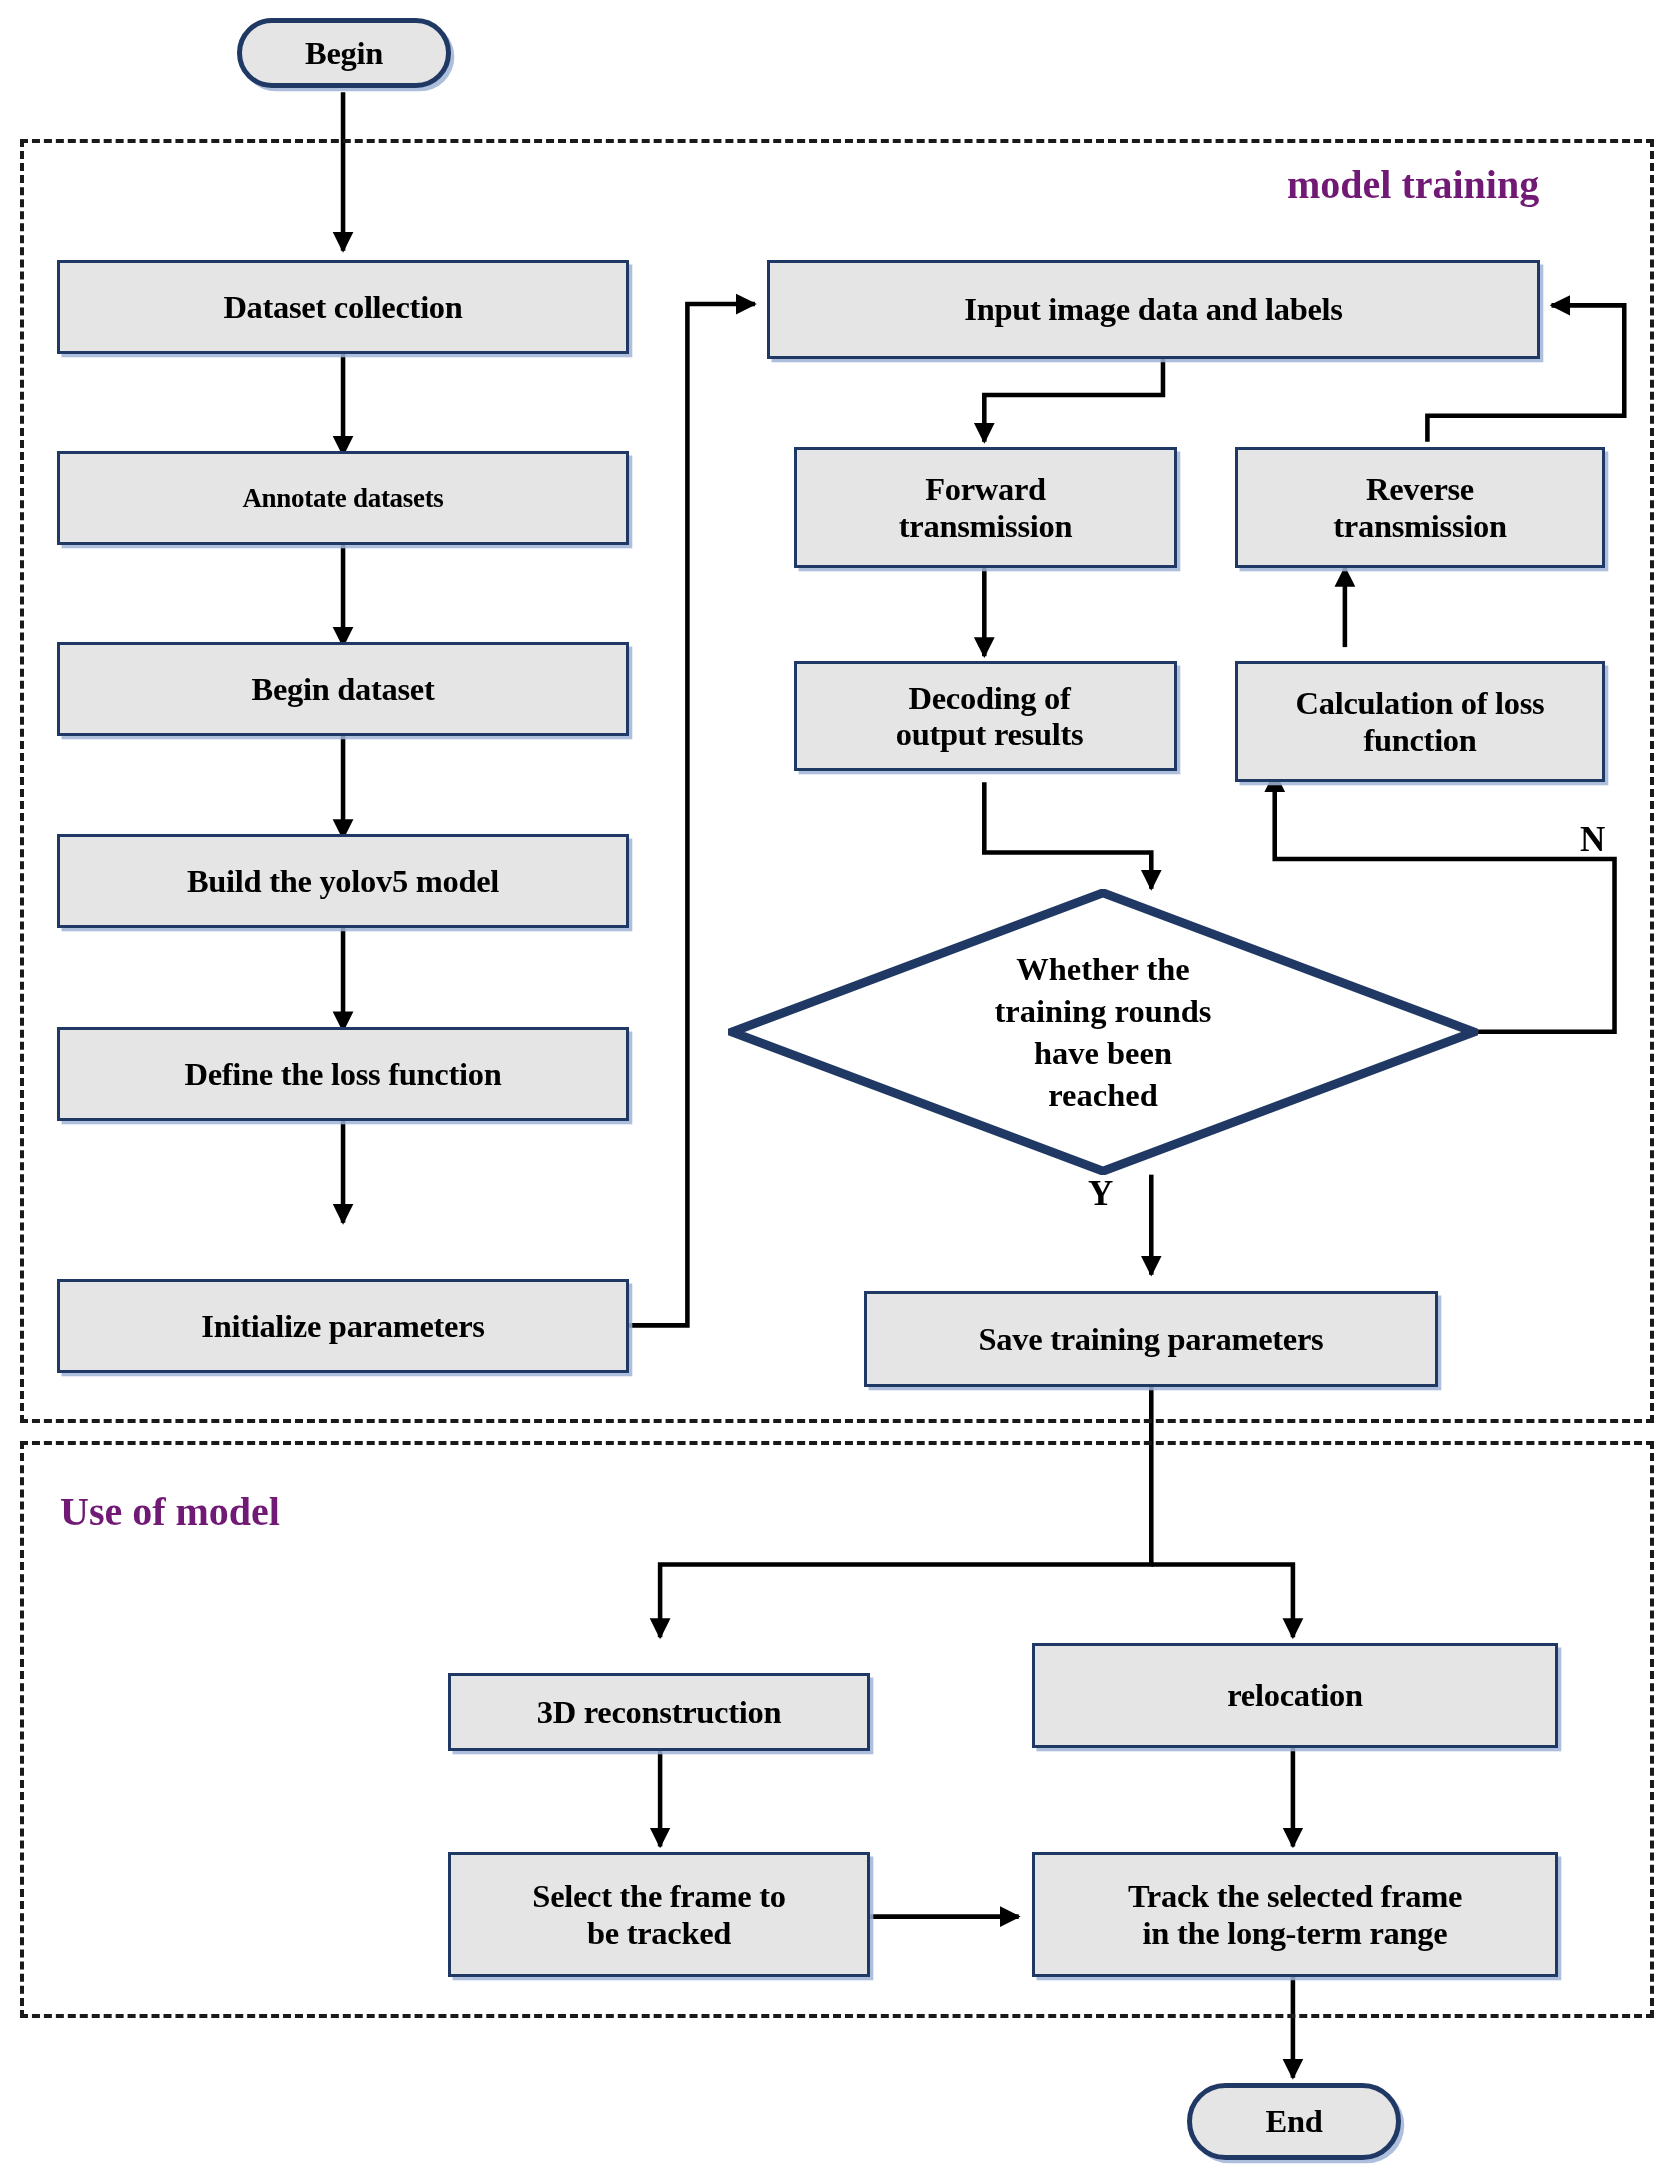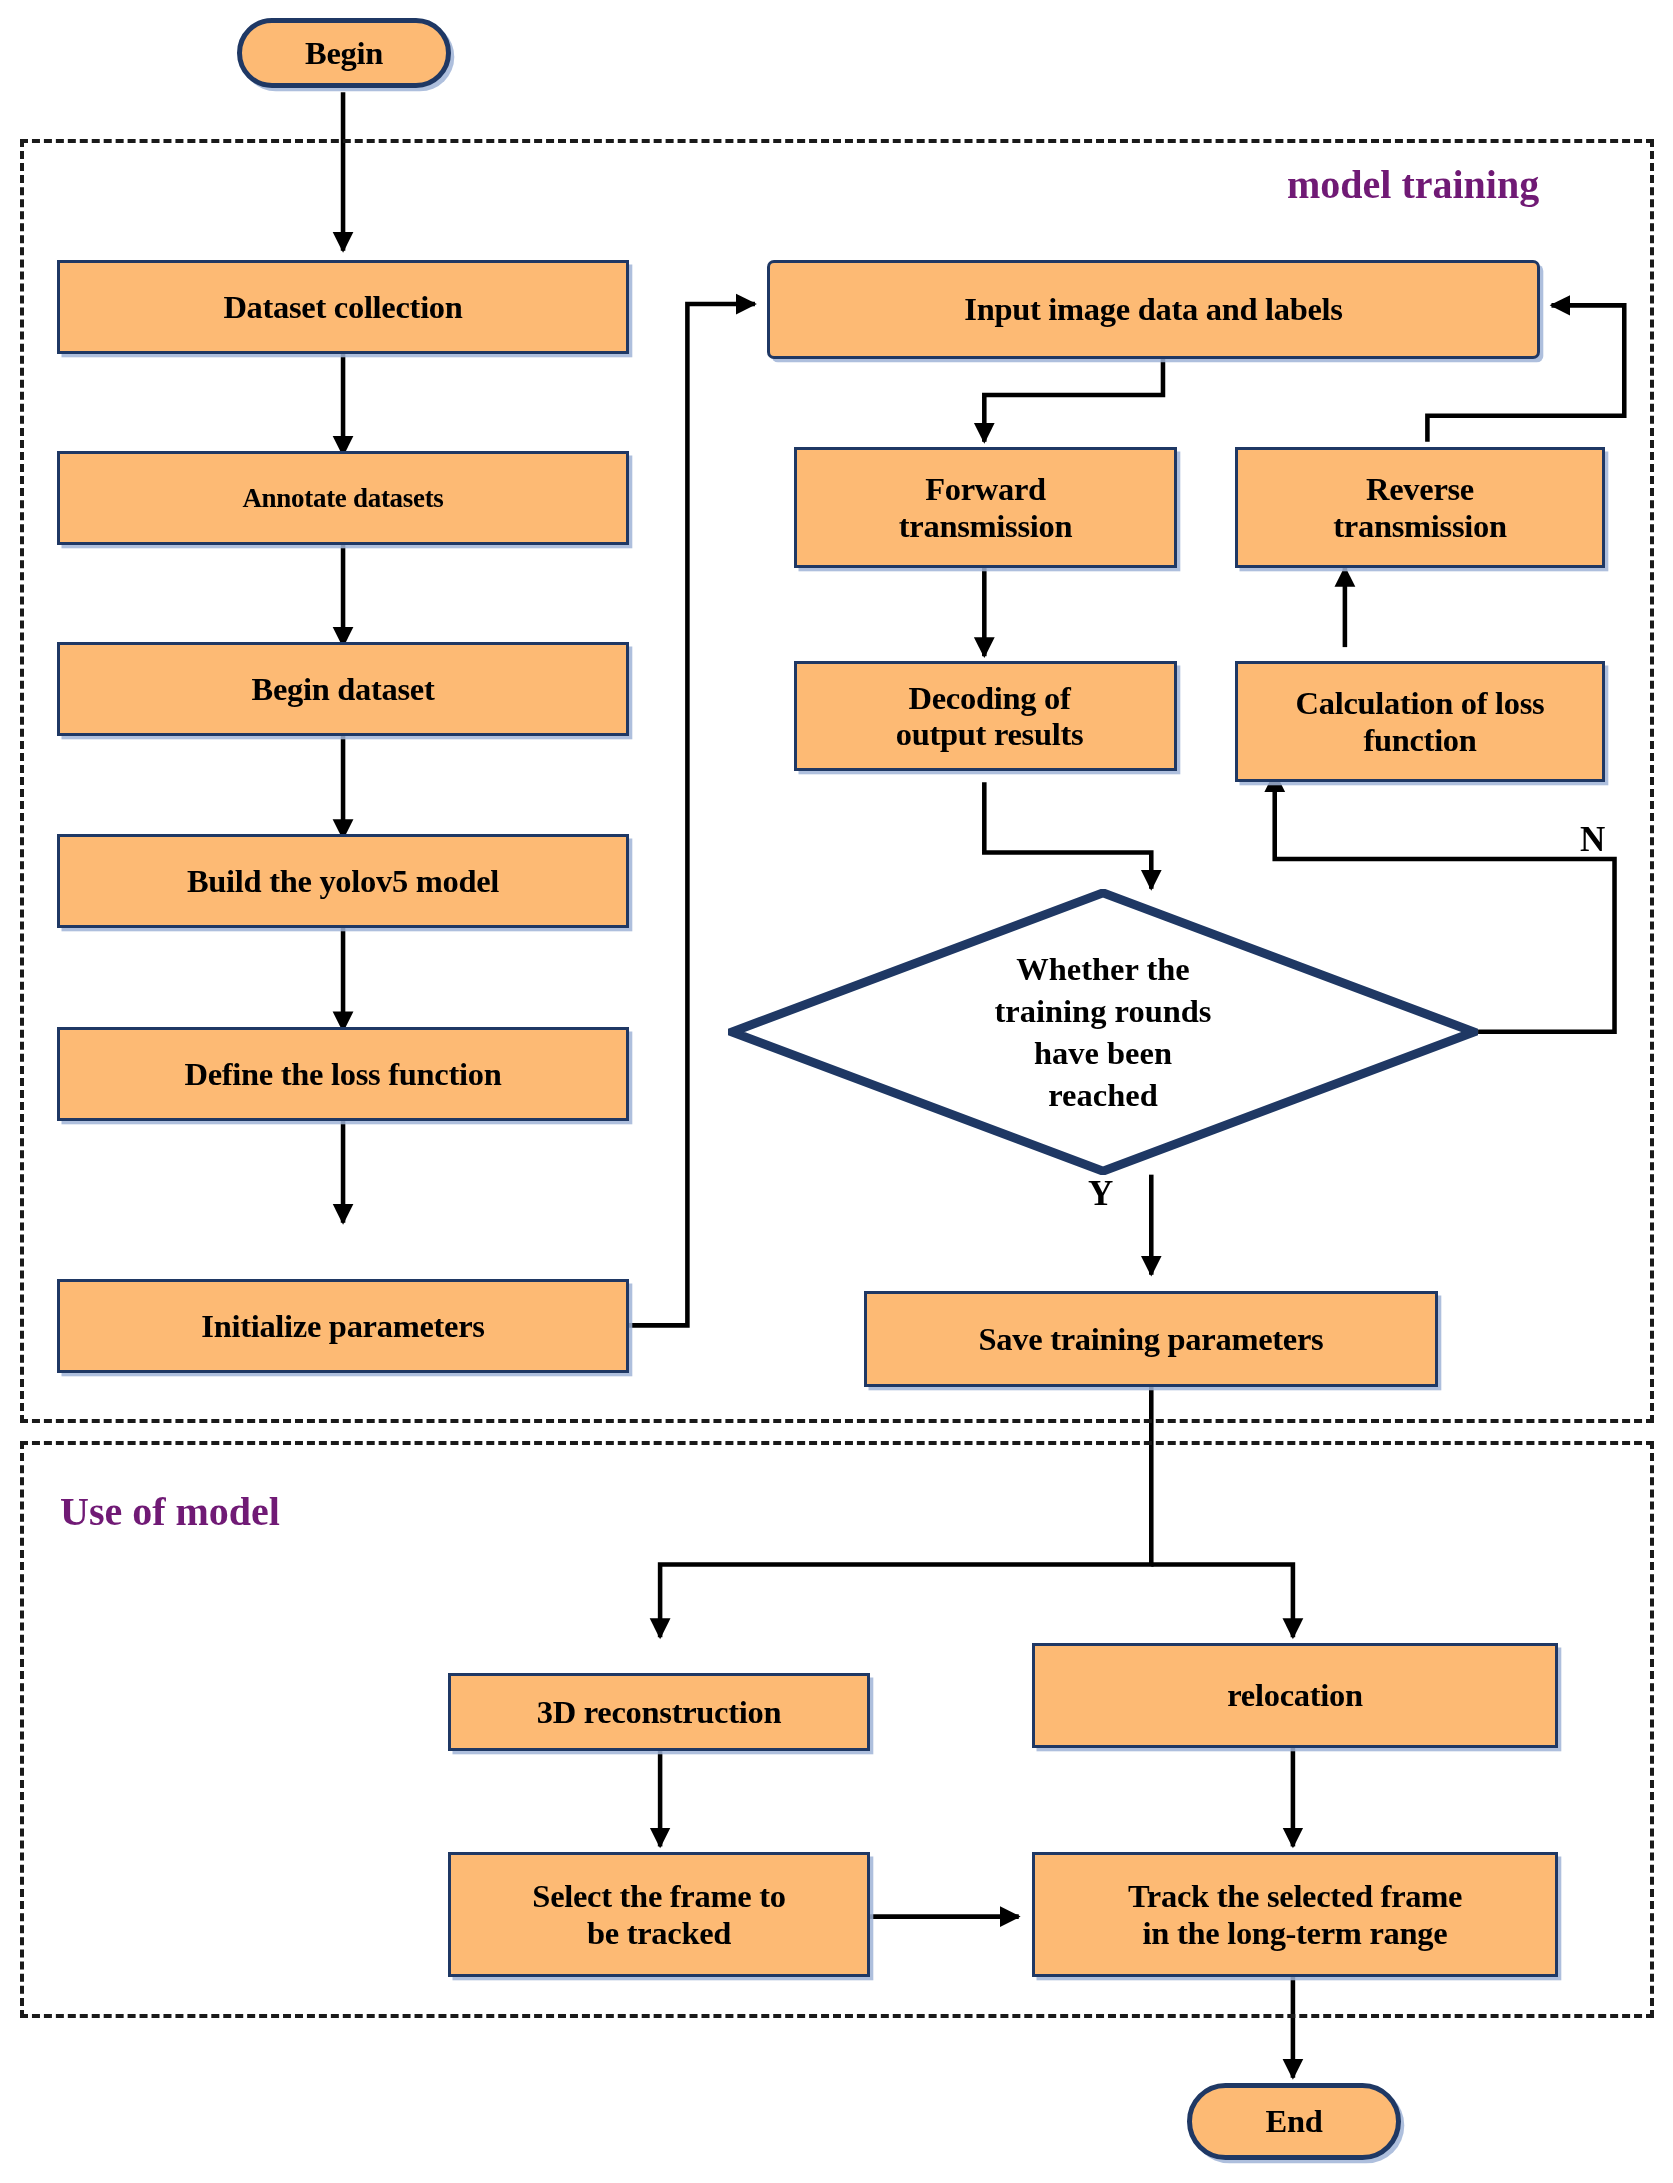--- a/index.html
+++ b/index.html
@@ -1,20 +1,20 @@
 <!DOCTYPE html>
 <html style="font-size:10.4px"><head>
 <meta charset="utf-8">
 <style>
   html,body{margin:0;padding:0;background:#ffffff;}
   body{font-family:"Liberation Serif", serif;}
   #root{position:relative;width:1673px;height:2183px;background:#ffffff;overflow:hidden;}
   #svgroot{position:absolute;left:0;top:0;width:1673px;height:2183px;}
 
-  .node{position:absolute;box-sizing:border-box;background:#fdba74;
+  .node{position:absolute;box-sizing:border-box;background:#e5e5e5;
         border:3.2px solid #1F3864;
         display:flex;align-items:center;justify-content:center;text-align:center;
         color:#000000;font-weight:bold;font-family:"Liberation Serif", serif;
         line-height:1.12;letter-spacing:-0.3px;
         box-shadow:3.9px 3.9px 0 -0.6px rgba(160,180,215,0.85);}
   .term{border-radius:649px;border-width:5.2px;}
   .diamond{position:absolute;display:flex;align-items:center;justify-content:center;
            text-align:right;color:#000;font-weight:bold;line-height:1.30;
            font-family:"Liberation Serif", serif;background:transparent;}
   .diamond .dtxt{position:relative;z-index:2;}
@@ -107,21 +107,21 @@
   </div>
 
   <div class="node" style="left:57px;top:1027px;width:572px;height:94px;font-size:32.5px;justify-content:center;">
     <span>Define the loss function</span>
   </div>
 
   <div class="node" style="left:57px;top:1279px;width:572px;height:94px;font-size:32.5px;">
     <span>Initialize parameters</span>
   </div>
 
-  <div class="node" style="left:767px;top:260px;width:773px;height:99px;font-size:32.5px;border-radius:7px;">
+  <div class="node" style="left:767px;top:260px;width:773px;height:99px;font-size:32.5px;">
     <span>Input image data and labels</span>
   </div>
 
   <div class="node" style="left:794px;top:447px;width:383px;height:121px;font-size:32.5px;flex-direction:column;">
     <span>Forward</span>
     <span>transmission</span>
   </div>
 
   <div class="node" style="left:1235px;top:447px;width:370px;height:121px;font-size:32.5px;flex-direction:column;">
     <span>Reverse</span>

